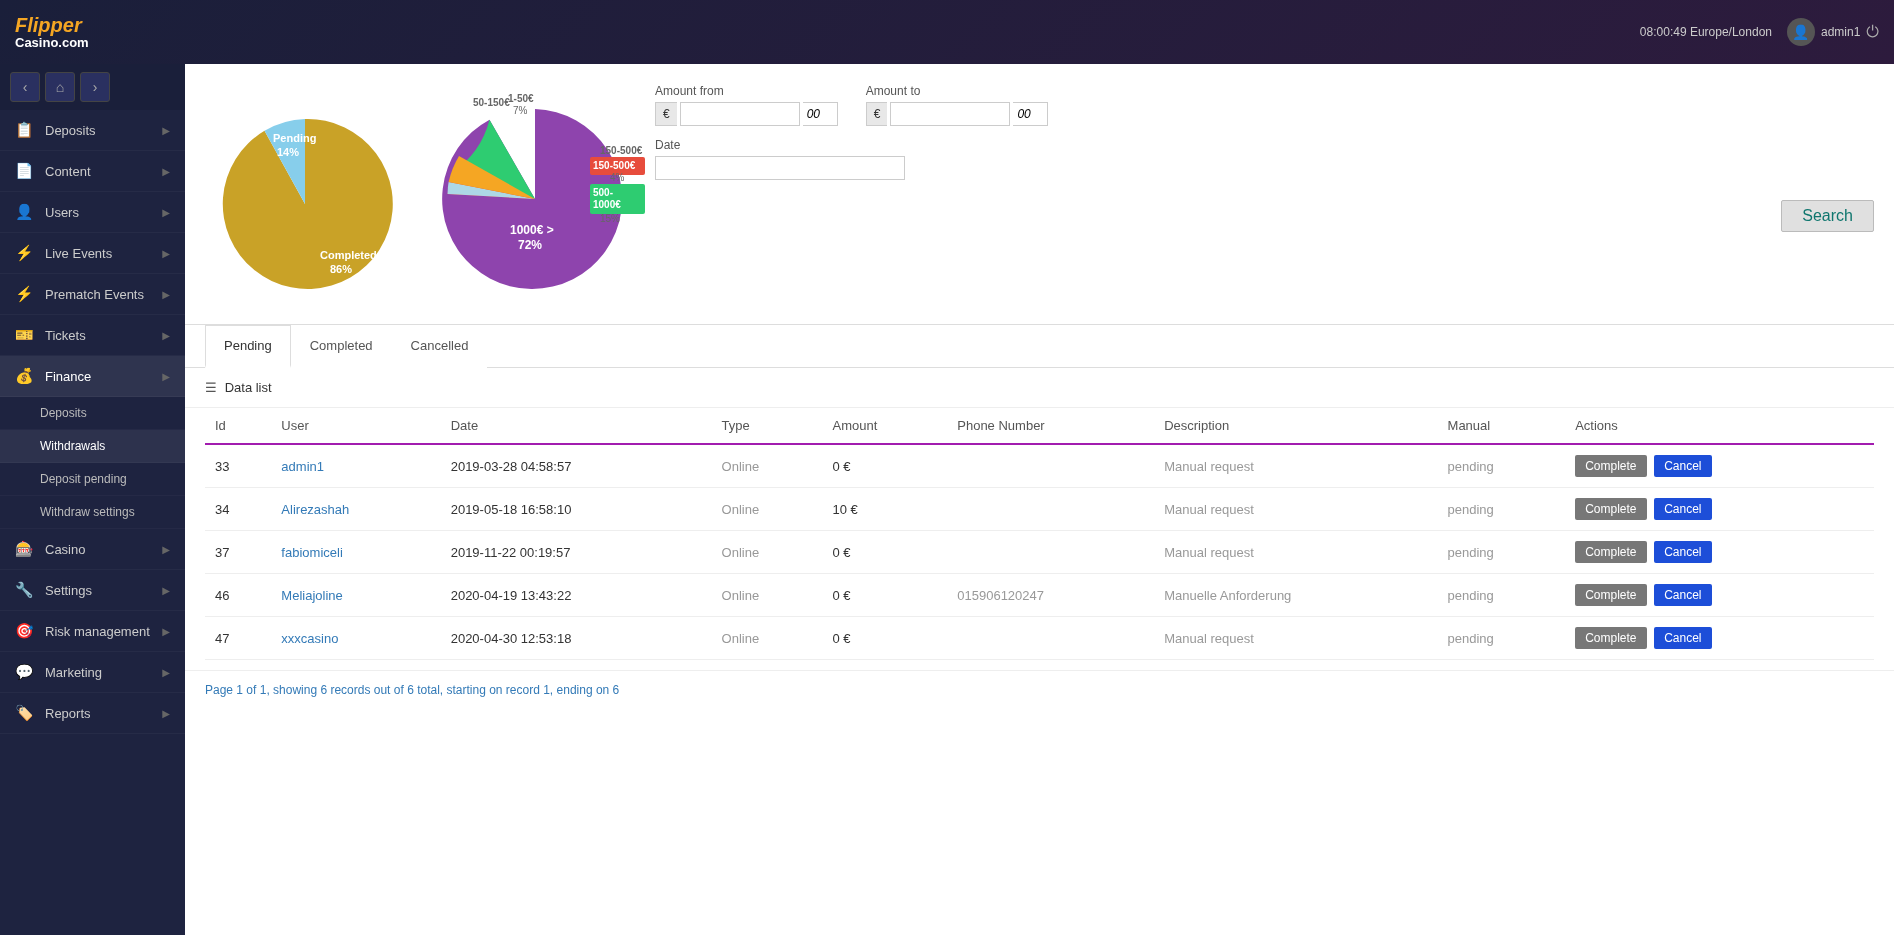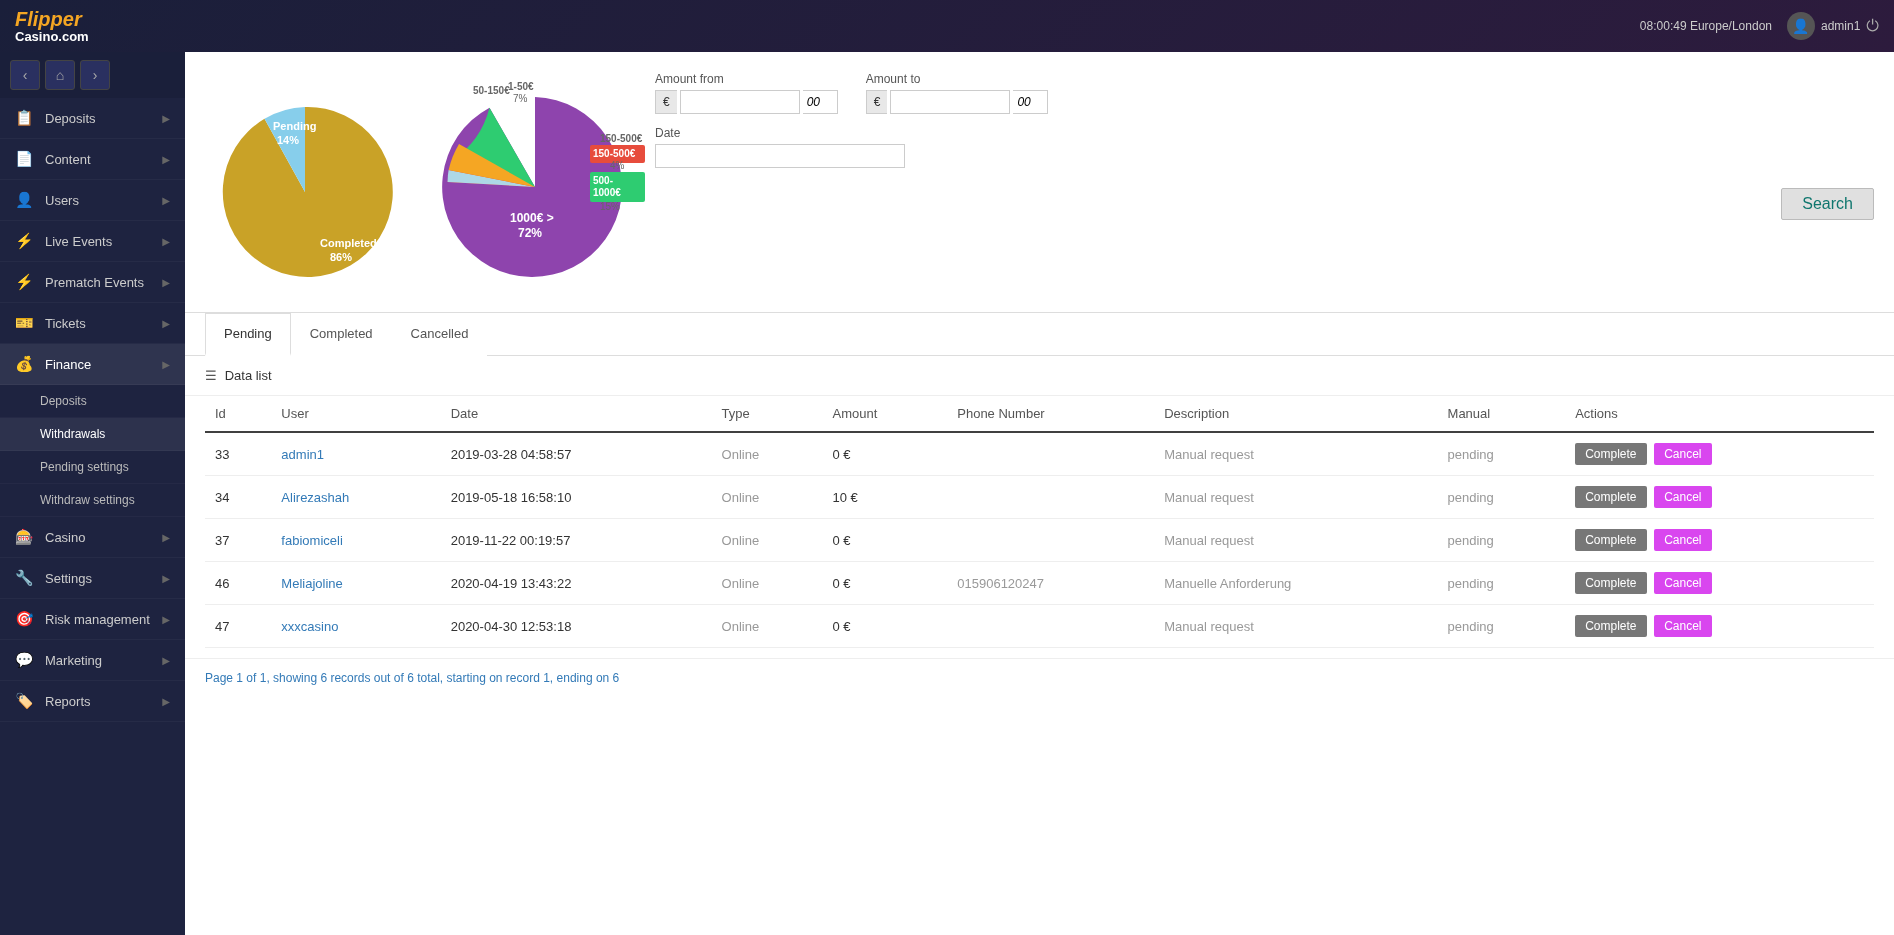--- a/index.html
+++ b/index.html
@@ -1,21 +1,21 @@
 <!DOCTYPE html>
 <html><head>
   <meta charset="utf-8">
   <style>
     * { box-sizing: border-box; margin: 0; padding: 0; }
     body { font-family: Arial, sans-serif; font-size: 13px; background: #1a1f3a; color: #333; display: flex; flex-direction: column; height: 100vh; overflow: hidden; }
 
     
     .topbar {
       background: linear-gradient(135deg, #1a1f3a 0%, #2d1b3d 100%);
-      height: 52px;
+      height: 64px;
       display: flex;
       align-items: center;
       justify-content: space-between;
       padding: 0 15px;
       flex-shrink: 0;
     }
     .logo {
       display: flex;
       align-items: center;
     }
@@ -260,21 +260,21 @@
     table {
       width: 100%;
       border-collapse: collapse;
       font-size: 13px;
     }
     thead th {
       text-align: left;
       padding: 10px 10px;
       color: #555;
       font-weight: normal;
-      border-bottom: 2px solid #404040;
+      border-bottom: 2px solid #a21caf;
       background: white;
     }
     tbody tr {
       border-bottom: 1px solid #eee;
     }
     tbody td {
       padding: 10px 10px;
       color: #333;
     }
     td.user-link { color: #337ab7; cursor: pointer; }
@@ -284,21 +284,21 @@
     .action-btn {
       padding: 4px 10px;
       font-size: 12px;
       border: none;
       border-radius: 2px;
       cursor: pointer;
       margin-right: 4px;
       color: white;
     }
     .btn-complete { background: #777; }
-    .btn-cancel { background: #d946ef; }
+    .btn-cancel { background: #1d4ed8; }
 
     
     .pagination-text {
       padding: 12px 20px;
       font-size: 12px;
       color: #337ab7;
       border-top: 1px solid #eee;
     }
   </style>
 </head>
@@ -380,21 +380,21 @@
       <span class="sidebar-arrow">▶</span>
     </div>
 
     <div class="sidebar-sub-item">
       <span>Deposits</span>
     </div>
     <div class="sidebar-sub-item active">
       <span>Withdrawals</span>
     </div>
     <div class="sidebar-sub-item">
-      <span>Pending settings</span>
+      <span>Deposit pending</span>
     </div>
     <div class="sidebar-sub-item">
       <span>Withdraw settings</span>
     </div>
 
     <div class="sidebar-item">
       <div class="sidebar-item-left">
         <span class="sidebar-icon">🎰</span>
         <span>Casino</span>
       </div>

